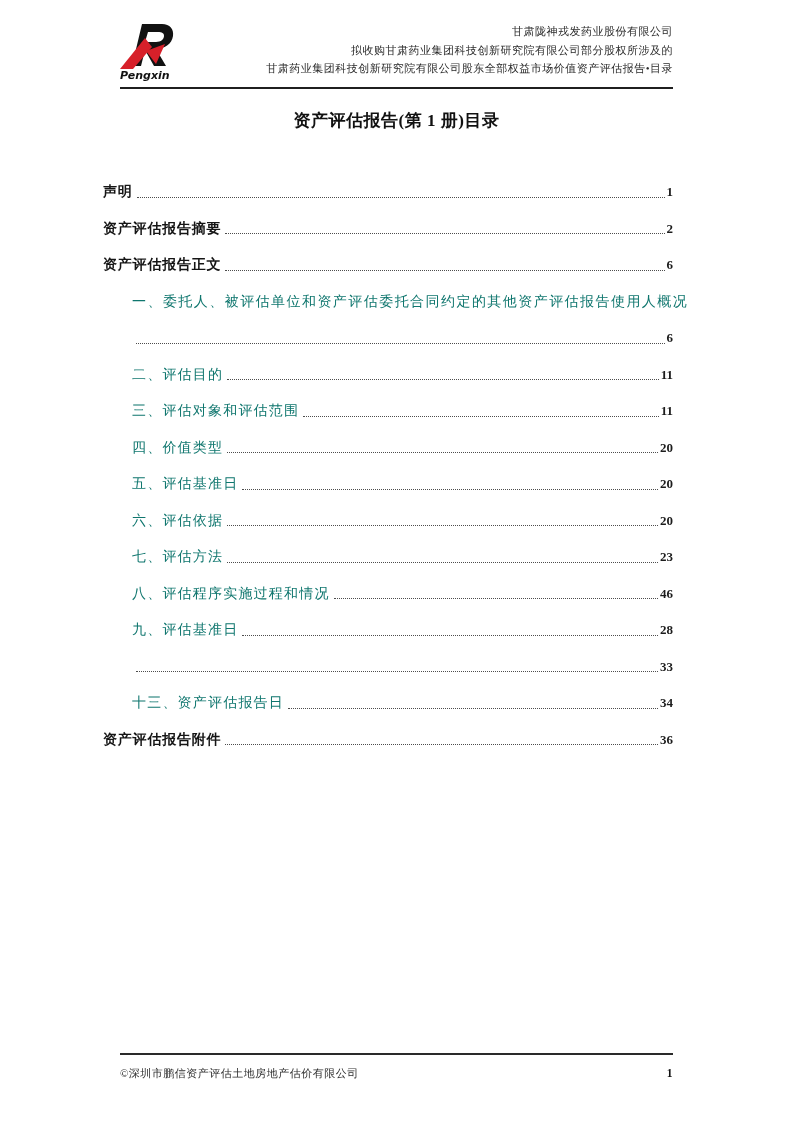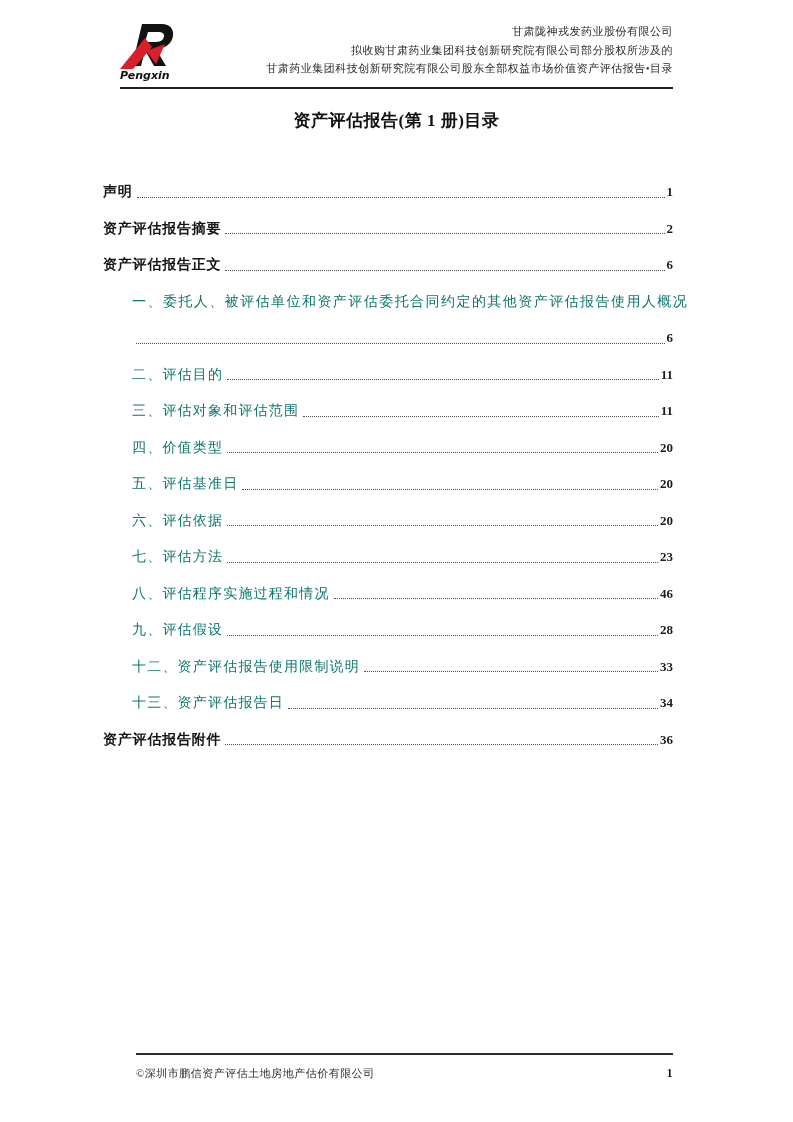--- a/index.html
+++ b/index.html
@@ -76,21 +76,21 @@
   .tp {
     font-size: 13px;
     font-weight: 600;
     color: #1c1c1c;
     white-space: nowrap;
   }
 
   
   .footer {
     position: absolute;
-    top: 1053px; left: 136px; right: 120px;
+    top: 1053px; left: 120px; right: 120px;
     border-top: 2px solid #2a2a2a;
     padding-top: 11px;
     display: flex;
     justify-content: space-between;
     align-items: baseline;
     font-size: 11px;
     color: #2e2e2e;
     letter-spacing: 0.5px;
   }
   .footer .pageno { font-weight: 700; font-size: 11.5px; color: #111; }
@@ -185,29 +185,28 @@
       <span class="tp">23</span>
     </div>
 
     <div class="trow l2">
       <span class="tl">八、评估程序实施过程和情况</span>
       <span class="dots"></span>
       <span class="tp">46</span>
     </div>
 
     <div class="trow l2">
-      <span class="tl">九、评估假设</span>
+      <span class="tl">九、评估基准日</span>
       <span class="dots"></span>
       <span class="tp">28</span>
     </div>
 
 
 
     <div class="trow l2">
-      <span class="tl">十二、资产评估报告使用限制说明</span>
       <span class="dots"></span>
       <span class="tp">33</span>
     </div>
 
     <div class="trow l2">
       <span class="tl">十三、资产评估报告日</span>
       <span class="dots"></span>
       <span class="tp">34</span>
     </div>
 

